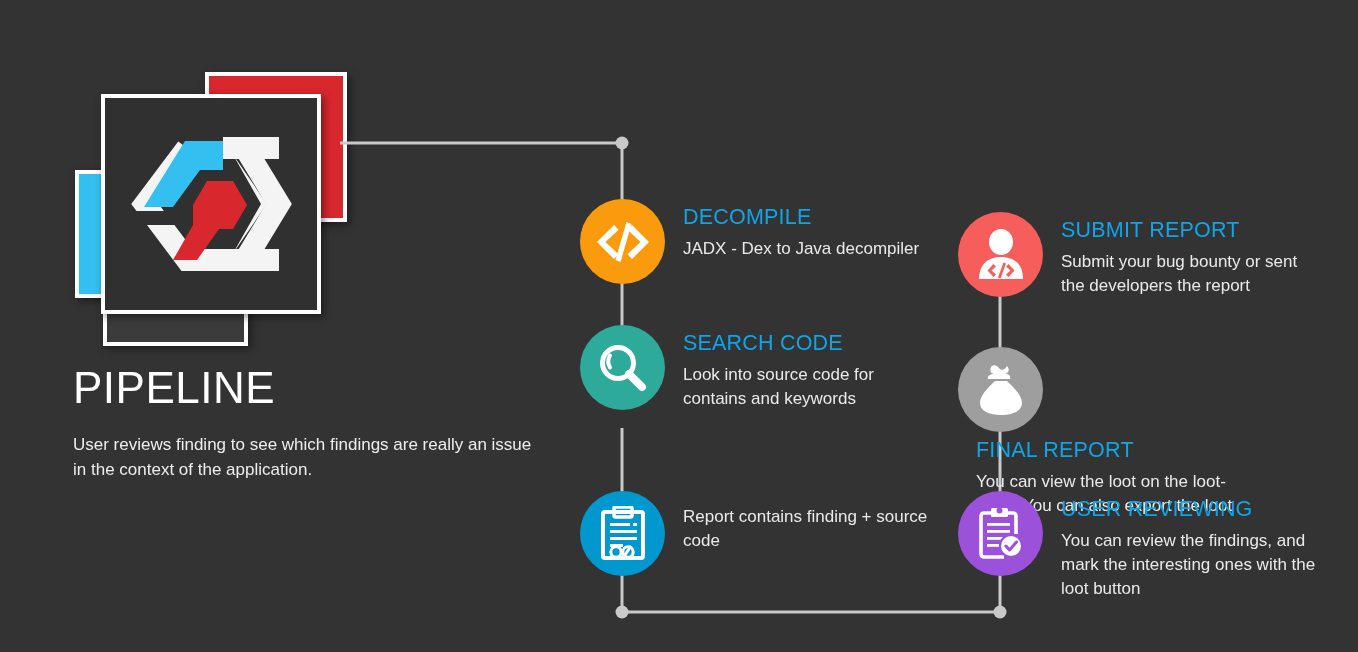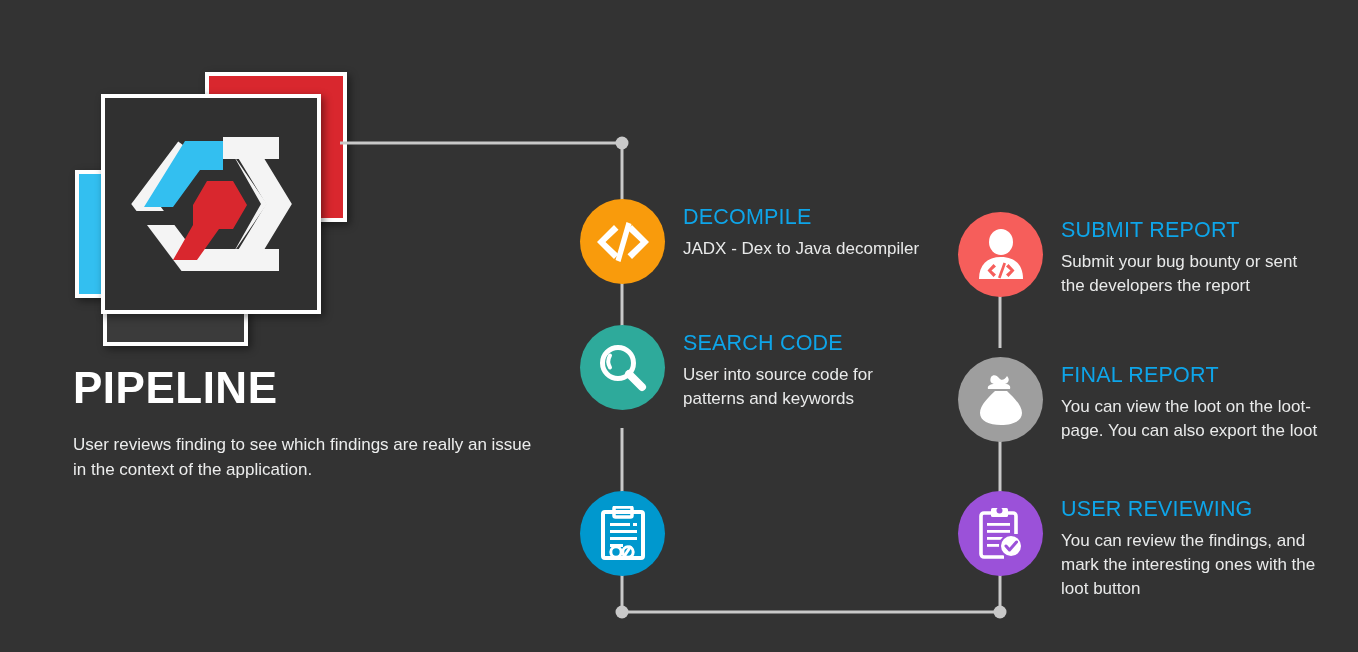--- a/index.html
+++ b/index.html
@@ -74,21 +74,21 @@
 
   
   #heading-block {
     position: absolute;
     left: 73px;
     top: 366px;
     width: 470px;
   }
   #page-title {
     font-size: 44px;
-    font-weight: bold;
+    font-weight: normal;
     color: #ffffff;
     letter-spacing: 0.5px;
     line-height: 1;
     margin: 0;
   }
   #page-subtitle {
     margin-top: 23px;
     font-size: 17px;
     line-height: 1.45;
     color: #eceded;
@@ -141,21 +141,21 @@
     color: #e9eaea;
     max-width: 256px;
   }
 
   
   #step-decompile        { left: 580px; top: 199px; }
   #step-search-code      { left: 580px; top: 325px; }
   #step-generate-report  { left: 580px; top: 491px; }
   
   #step-submit-report    { left: 958px; top: 212px; justify-content: flex-end; }
-  #step-final-report     { left: 958px; top: 357px; }
+  #step-final-report     { left: 958px; top: 347px; flex-direction: column; }
   #step-user-reviewing   { left: 958px; top: 491px; }
 
   #step-submit-report .step-desc,
   #step-final-report .step-desc,
   #step-user-reviewing .step-desc { max-width: 262px; }
 </style>
 </head>
 <body>
 
 <div id="root">
@@ -227,21 +227,21 @@
   <div class="step" id="step-search-code">
     <div class="step-badge" style="background:#2EAA9B">
       <svg width="54" height="54" viewBox="0 0 54 54">
         <circle cx="22" cy="22" r="15.5" fill="none" stroke="#ffffff" stroke-width="5"></circle>
         <path fill="none" stroke="#ffffff" stroke-width="4" stroke-linecap="round" d="M 14 26.5 A 12 12 0 0 1 14 14.5"></path>
         <line x1="33" y1="33" x2="46" y2="46" stroke="#ffffff" stroke-width="8" stroke-linecap="round"></line>
       </svg>
     </div>
     <div class="step-text">
       <div class="step-title">SEARCH CODE</div>
-      <div class="step-desc">User into source code for patterns and keywords</div>
+      <div class="step-desc">Look into source code for contains and keywords</div>
     </div>
   </div>
 
   <div class="step" id="step-generate-report">
     <div class="step-badge" style="background:#0098CE">
       <svg width="48" height="56" viewBox="0 0 48 56">
         <rect x="4" y="6" width="40" height="46" rx="2" fill="none" stroke="#ffffff" stroke-width="4"></rect>
         <rect x="15" y="1" width="18" height="10" rx="1.5" fill="none" stroke="#ffffff" stroke-width="3.5"></rect>
         <rect x="20" y="4.5" width="8" height="3.5" fill="#ffffff"></rect>
         <g fill="#ffffff">
@@ -250,20 +250,21 @@
           <rect x="11" y="24" width="27" height="3"></rect>
           <rect x="11" y="31" width="27" height="3"></rect>
           <rect x="11" y="38" width="13" height="3"></rect>
         </g>
         <circle cx="17" cy="46" r="5.2" fill="none" stroke="#ffffff" stroke-width="3"></circle>
         <circle cx="29" cy="46" r="5.2" fill="none" stroke="#ffffff" stroke-width="3"></circle>
         <line x1="24" y1="52" x2="32" y2="40" stroke="#ffffff" stroke-width="3"></line>
       </svg>
     </div>
     <div class="step-text">
+      <div class="step-desc">Report contains finding + source code</div>
     </div>
   </div>
 
   <div class="step" id="step-submit-report">
     <div class="step-badge" style="background:#F65E5B">
       <svg width="56" height="56" viewBox="0 0 56 56">
         <ellipse cx="28" cy="15" rx="12" ry="13" fill="#ffffff"></ellipse>
         <path fill="#ffffff" d="M 28 30 C 14 30 6 38 6 52 L 50 52 C 50 38 42 30 28 30 Z"></path>
         <g fill="#F65E5B">
           <path d="M20.5 37 L23 39.5 L18.5 43.5 L23 47.5 L20.5 50 L14.5 43.5 Z"></path>

